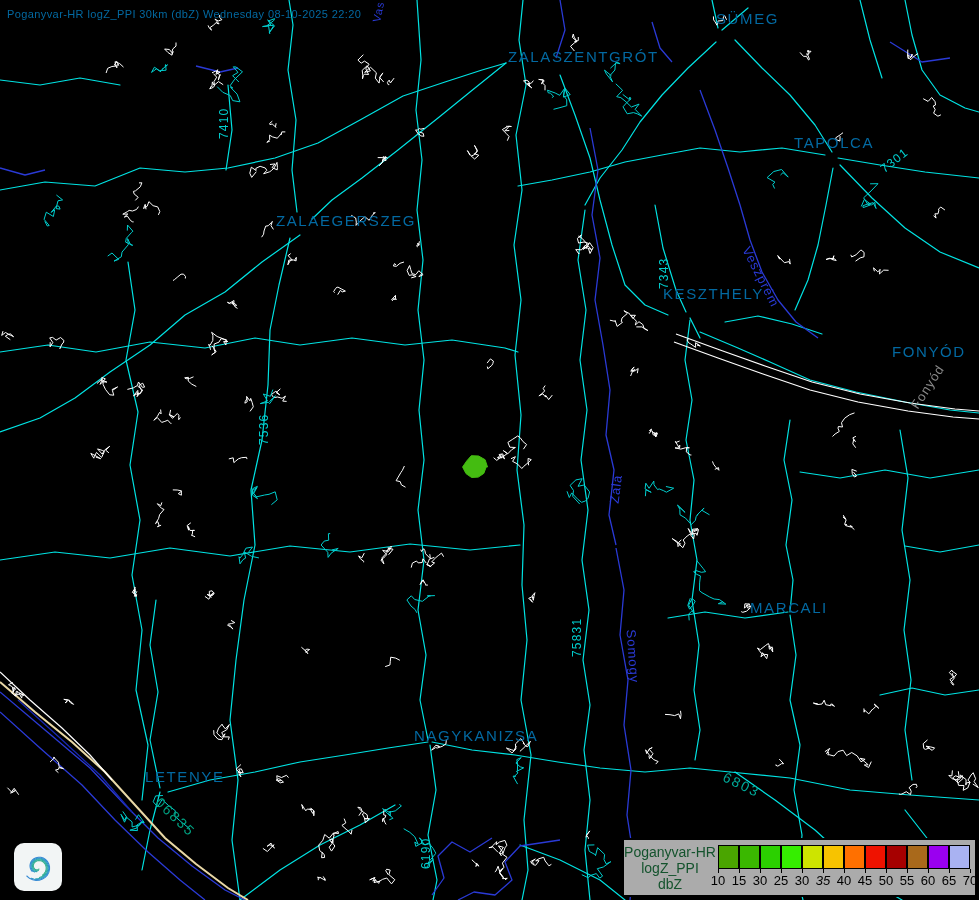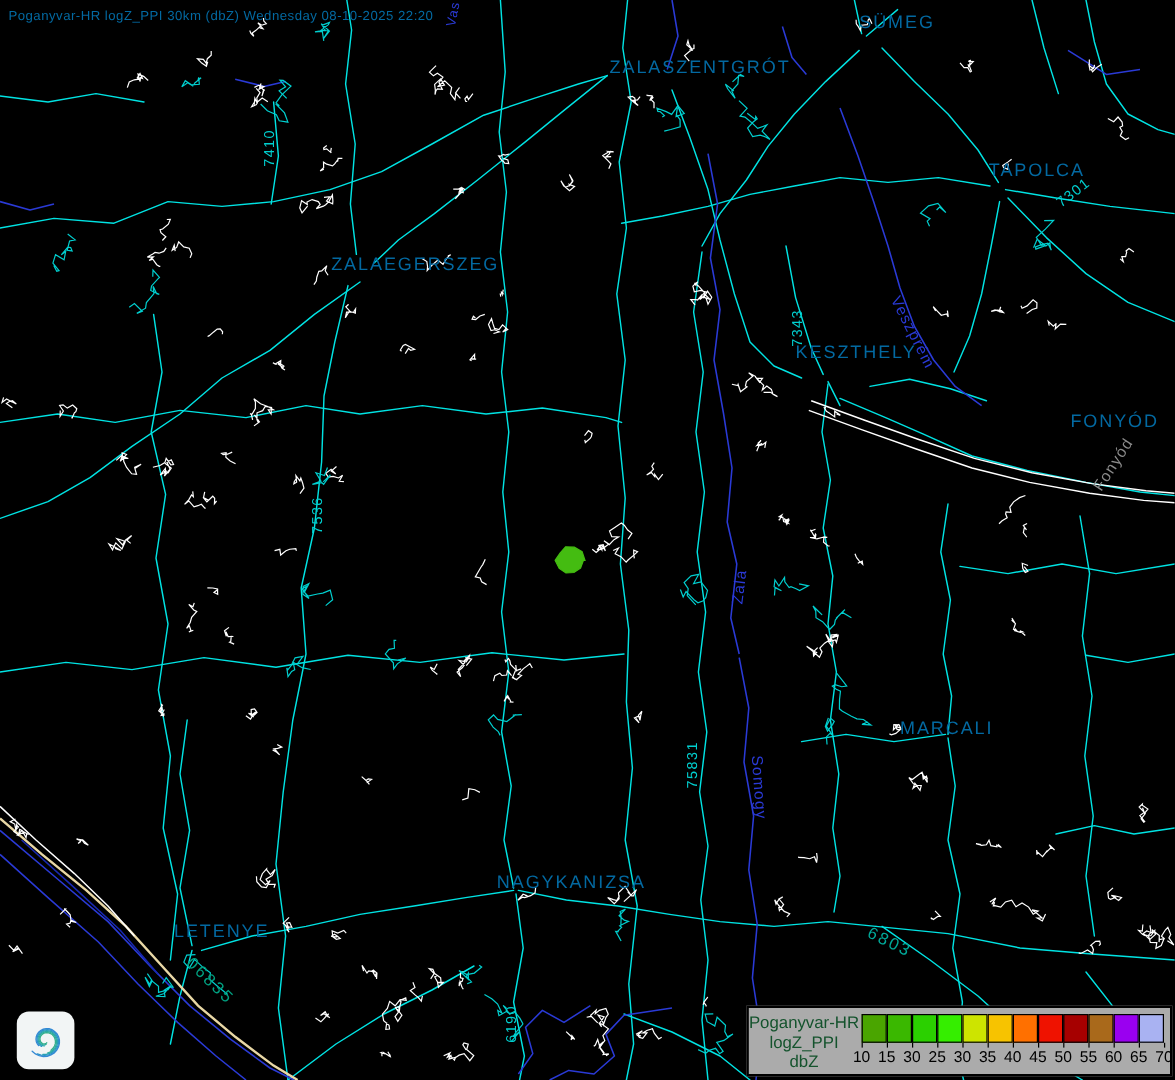--- a/index.html
+++ b/index.html
@@ -257,21 +257,21 @@
       </g>
     <g id="echo-layer">
         <path d="M486.2,467.0L483.8,473.4L478.3,477.1L471.6,477.5L466.0,473.6L462.6,467.0L466.7,461.0L471.3,455.7L478.6,456.0L485.1,459.7L487.5,467.0Z" fill="#44bc11" stroke="#44bc11"></path>
       </g>
   </svg>
 
   <div class="title">Poganyvar-HR logZ_PPI 30km (dbZ) Wednesday 08-10-2025 22:20</div>
   <div id="label-layer">
       <div class="maplabel city" style="left: 716px; top: 10px;">SÜMEG</div>
       <div class="maplabel city" style="left: 508px; top: 48px;">ZALASZENTGRÓT</div>
-      <div class="maplabel city" style="left: 824px; top: 134px; text-align: right;">TAPOLCA</div>
+      <div class="maplabel city" style="left: 794px; top: 134px; text-align: right;">TAPOLCA</div>
       <div class="maplabel city" style="left: 276px; top: 212px;">ZALAEGERSZEG</div>
       <div class="maplabel city" style="left: 663px; top: 285px;">KESZTHELY</div>
       <div class="maplabel city" style="left: 892px; top: 343px;">FONYÓD</div>
       <div class="maplabel city" style="left: 750px; top: 599px;">MARCALI</div>
       <div class="maplabel city" style="left: 414px; top: 727px;">NAGYKANIZSA</div>
       <div class="maplabel city" style="left: 145px; top: 768px;">LETENYE</div>
       <div class="maplabel road" style="left: 882px; top: 163px; transform: rotate(-38deg);">7301</div>
       <div class="maplabel road" style="left: 664px; top: 282px; transform: rotate(-90deg);">7343</div>
       <div class="maplabel road" style="left: 264px; top: 438px; transform: rotate(-90deg);">7536</div>
       <div class="maplabel road" style="left: 577px; top: 650px; transform: rotate(-90deg);">75831</div>
@@ -312,21 +312,21 @@
           <span class="tick" style="left: 0px;">10</span>
           <i class="tickmark" style="left: 21px;"></i>
           <span class="tick" style="left: 21px;">15</span>
           <i class="tickmark" style="left: 42px;"></i>
           <span class="tick" style="left: 42px;">30</span>
           <i class="tickmark" style="left: 63px;"></i>
           <span class="tick" style="left: 63px; text-align: center;">25</span>
           <i class="tickmark" style="left: 84px;"></i>
           <span class="tick" style="left: 84px;">30</span>
           <i class="tickmark" style="left: 105px;"></i>
-          <span class="tick" style="left: 105px;">35</span>
+          <span class="tick" style="left: 105px; font-style: italic;">35</span>
           <i class="tickmark" style="left: 126px;"></i>
           <span class="tick" style="left: 126px;">40</span>
           <i class="tickmark" style="left: 147px;"></i>
           <span class="tick" style="left: 147px;">45</span>
           <i class="tickmark" style="left: 168px;"></i>
           <span class="tick" style="left: 168px;">50</span>
           <i class="tickmark" style="left: 189px;"></i>
           <span class="tick" style="left: 189px;">55</span>
           <i class="tickmark" style="left: 210px;"></i>
           <span class="tick" style="left: 210px;">60</span>

